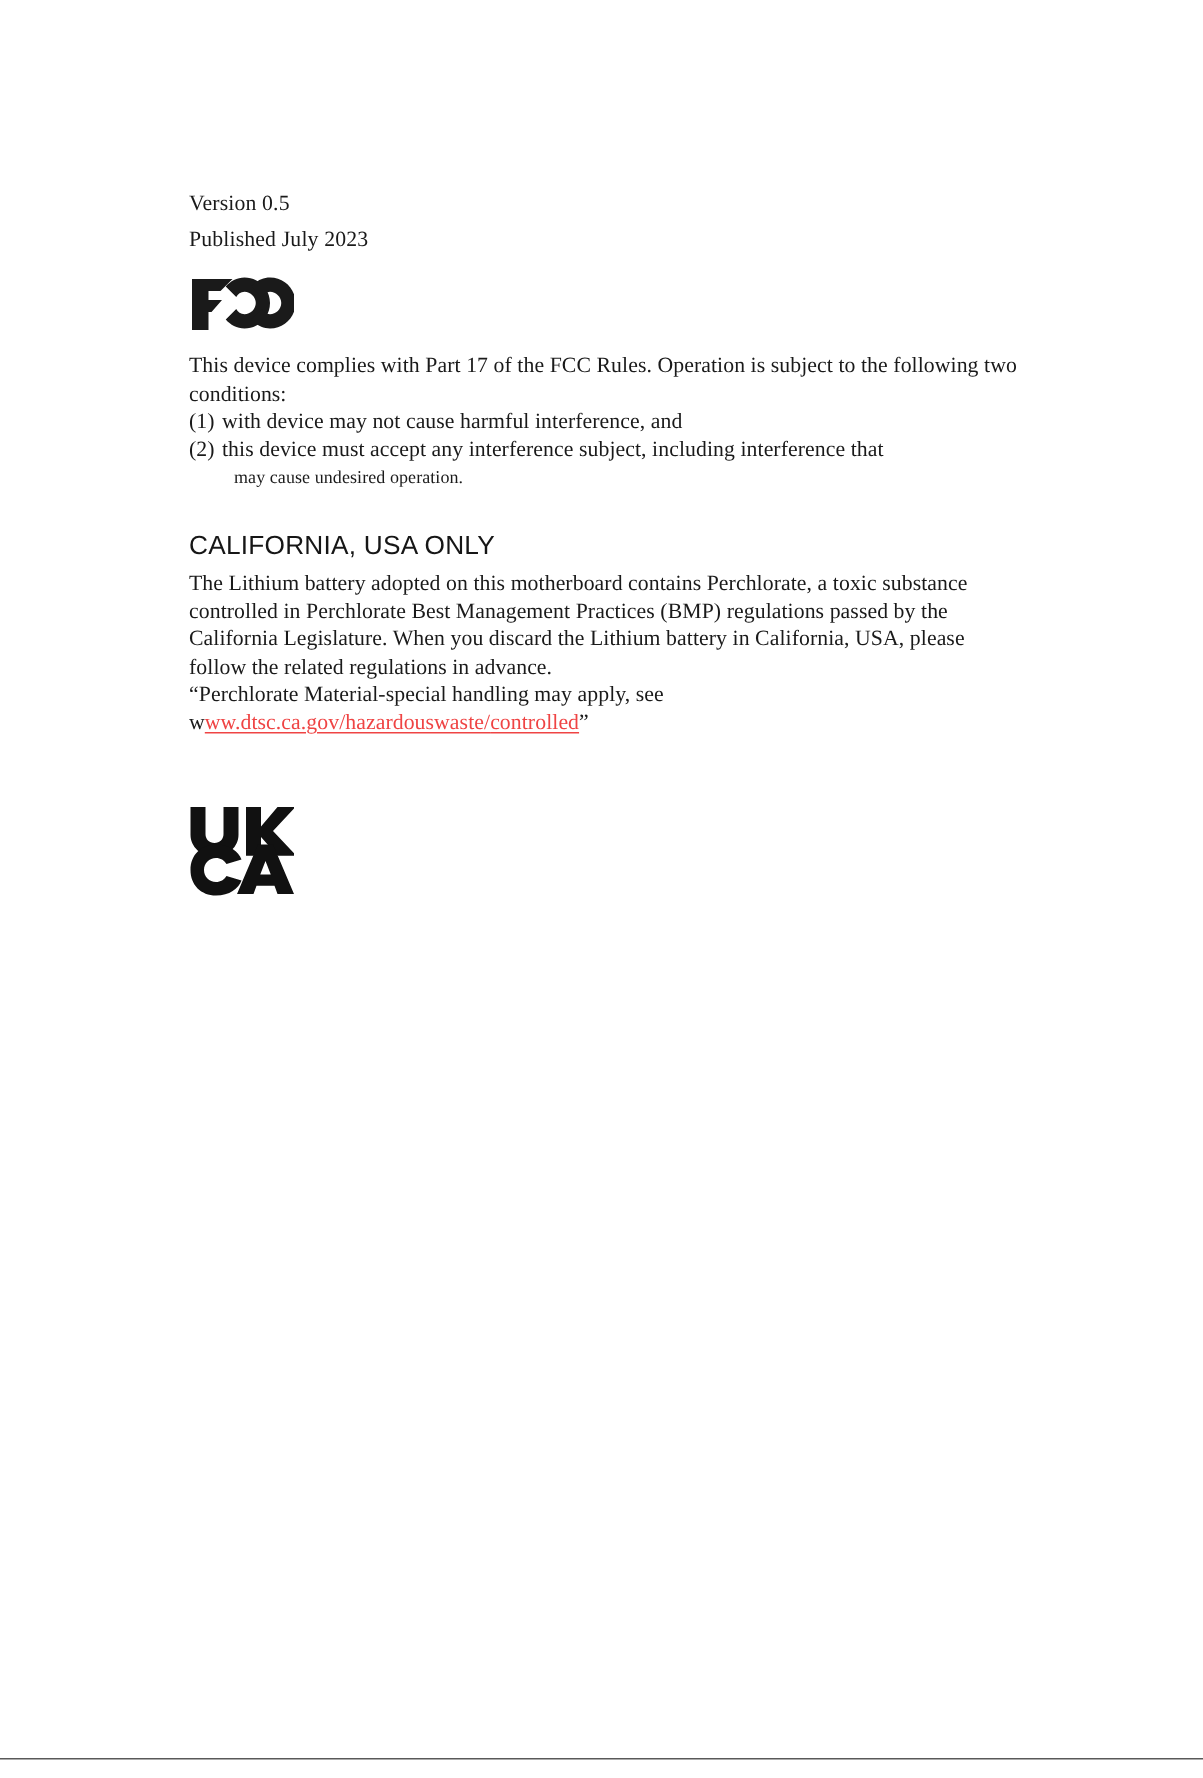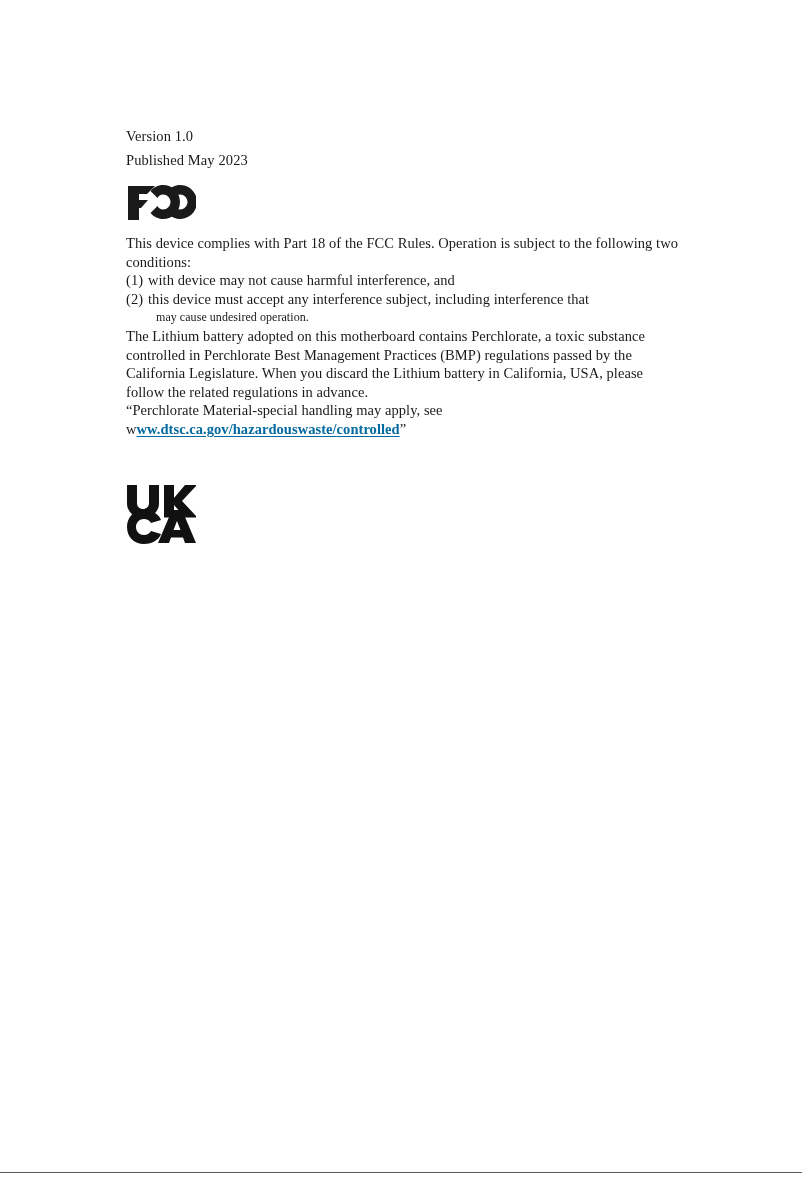--- a/index.html
+++ b/index.html
@@ -85,22 +85,21 @@
     padding-top: 24px;
     padding-bottom: 6px;
     color: #161616;
   }
 
   
   .link-underline {
     text-decoration: underline;
     text-underline-offset: 2px;
     text-decoration-thickness: 1px;
-    color: #0369a1;
-    font-weight: bold;
+    color: #ef4444;
   }
 
   
   .ukca-logo {
     margin-top: 45px;
     width: 70px;
     height: 61px;
   }
 
   
@@ -111,48 +110,49 @@
     width: 802px;
     height: 1px;
     background: #595959;
   }
 </style>
 </head>
 <body>
 
 <div class="page">
 
-  <div class="meta-line">Version 1.0</div>
-  <div class="meta-line">Published May 2023</div>
+  <div class="meta-line">Version 0.5</div>
+  <div class="meta-line">Published July 2023</div>
 
   
   <svg class="fcc-logo" viewBox="0 0 140 88" aria-label="FCC">
     <g fill="#1a1a1a">
       <path d="M4 10 L58 10 L42 26 L26 26 L26 38 L44 38 L30 54 L26 54 L26 78 L4 78 Z"></path>
       <path d="M74 8 C93 8 108 23 108 42 C108 61 93 76 74 76 C64 76 55 71 49 64 L63 50 C65 54 69 57 74 57 C82 57 89 50 89 42 C89 34 82 27 74 27 C69 27 65 30 63 34 L49 20 C55 13 64 8 74 8 Z"></path>
       <path d="M108 8 C127 8 142 23 142 42 C142 61 127 76 108 76 C98 76 89 71 83 64 L97 50 C99 54 103 57 108 57 C116 57 123 50 123 42 C123 34 116 27 108 27 C103 27 99 30 97 34 L83 20 C89 13 98 8 108 8 Z"></path>
     </g>
   </svg>
 
   <div class="body-text">
-    <p class="para">This device complies with Part 18 of the FCC Rules. Operation is subject to the following two conditions:</p>
+    <p class="para">This device complies with Part 17 of the FCC Rules. Operation is subject to the following two conditions:</p>
 
     <ul class="cond-list">
       <li class="cond-item">
         <span class="cond-marker">(1)</span>
         <span class="cond-text">with device may not cause harmful interference, and</span>
       </li>
       <li class="cond-item">
         <span class="cond-marker">(2)</span>
         <span class="cond-text">this device must accept any interference subject, including interference that</span>
       </li>
       <li class="cond-cont">may cause undesired operation.</li>
     </ul>
   </div>
 
+  <h2 class="section-heading">CALIFORNIA, USA ONLY</h2>
 
   <div class="body-text">
     <p class="para">The Lithium battery adopted on this motherboard contains Perchlorate, a toxic substance controlled in Perchlorate Best Management Practices (BMP) regulations passed by the California Legislature. When you discard the Lithium battery in California, USA, please follow the related regulations in advance.</p>
     <p class="para"><span>“Perchlorate Material-special handling may apply, see w</span><a class="link-underline" href="#">ww.dtsc.ca.gov/hazardouswaste/</a><a class="link-underline" href="#">controlled</a><span>”</span></p>
   </div>
 
   
   <svg class="ukca-logo" viewBox="0 0 140 122" aria-label="UKCA">
     <g fill="#111111">
 

